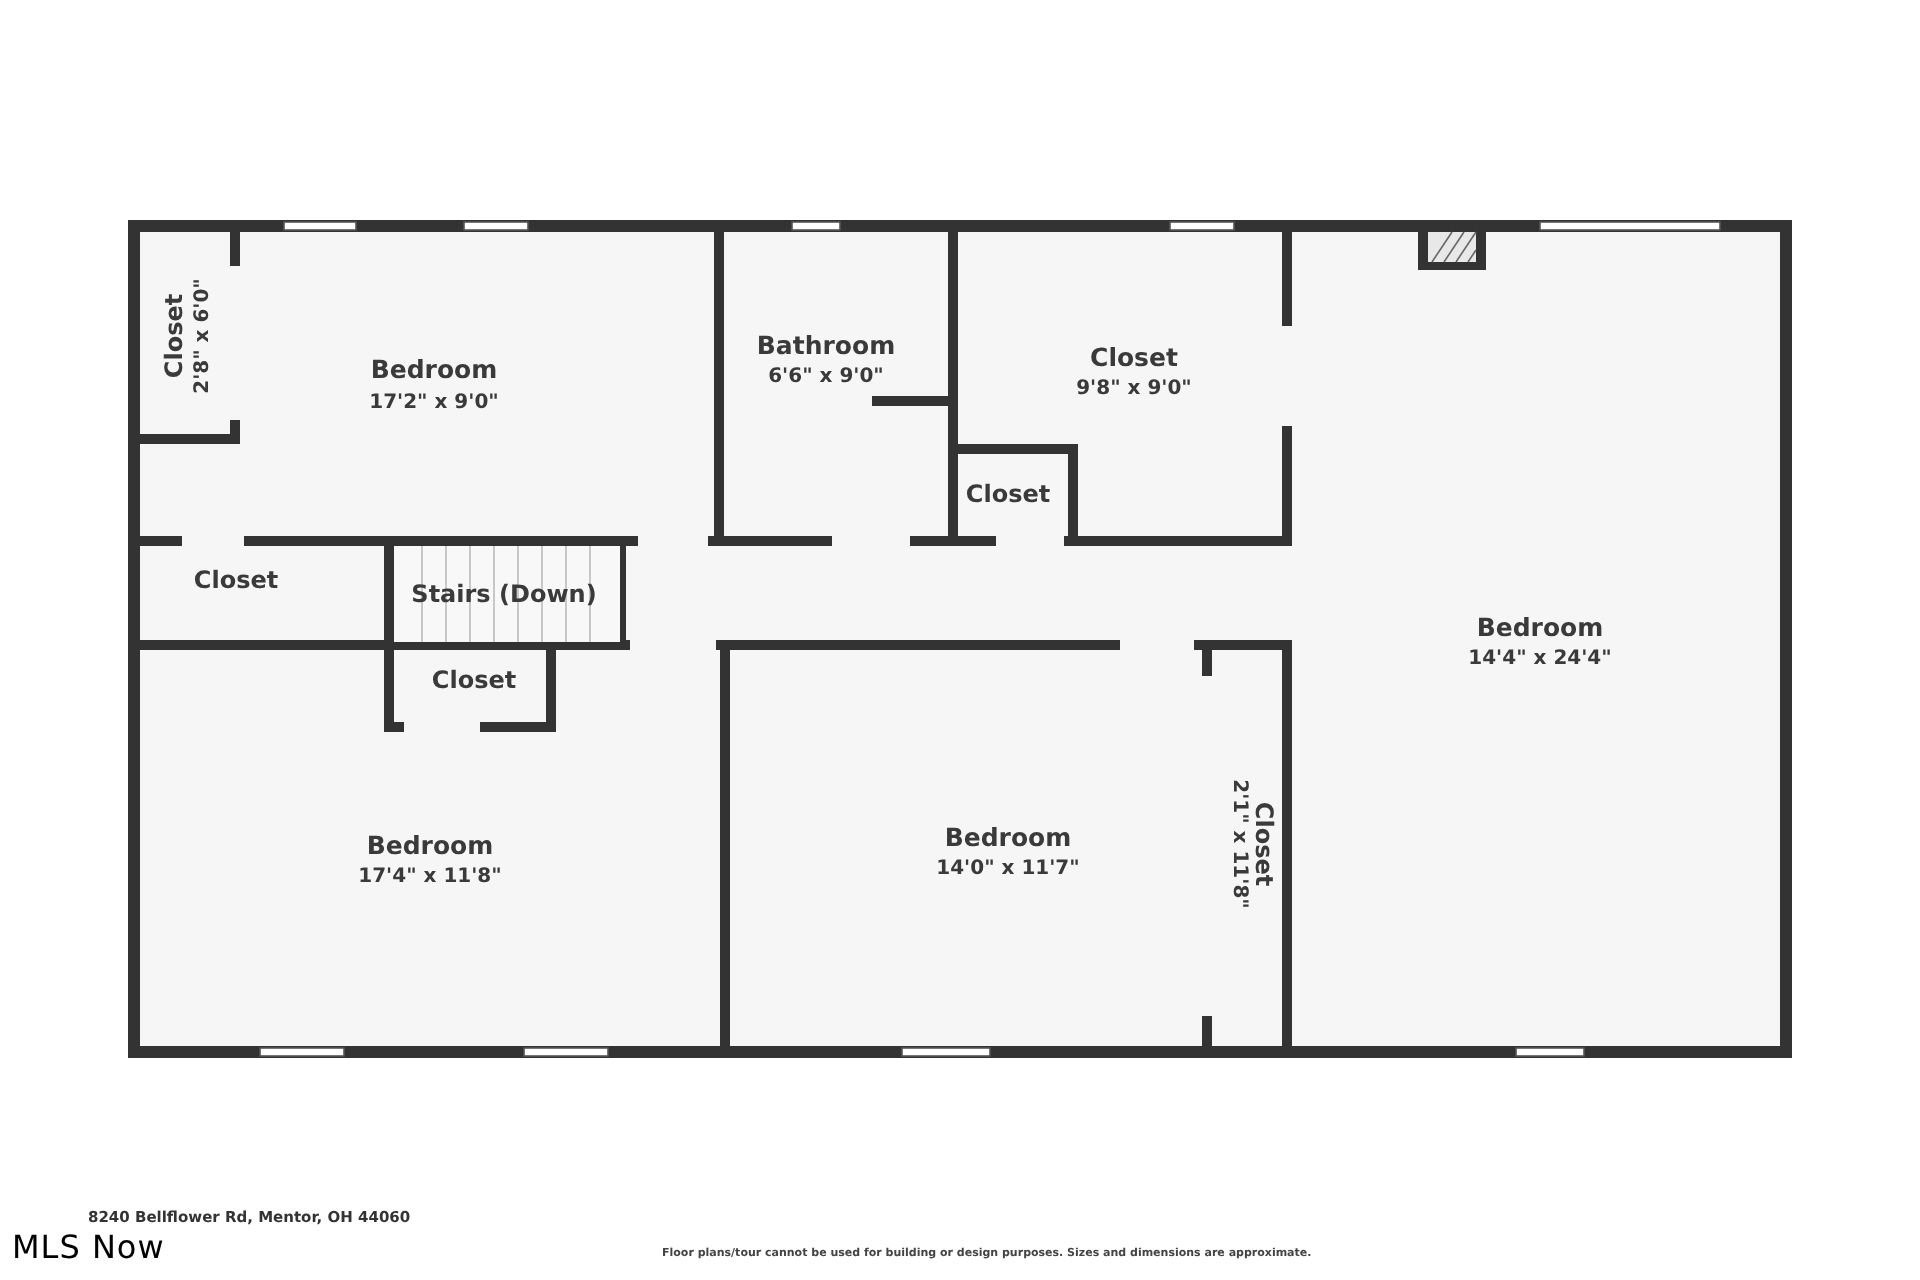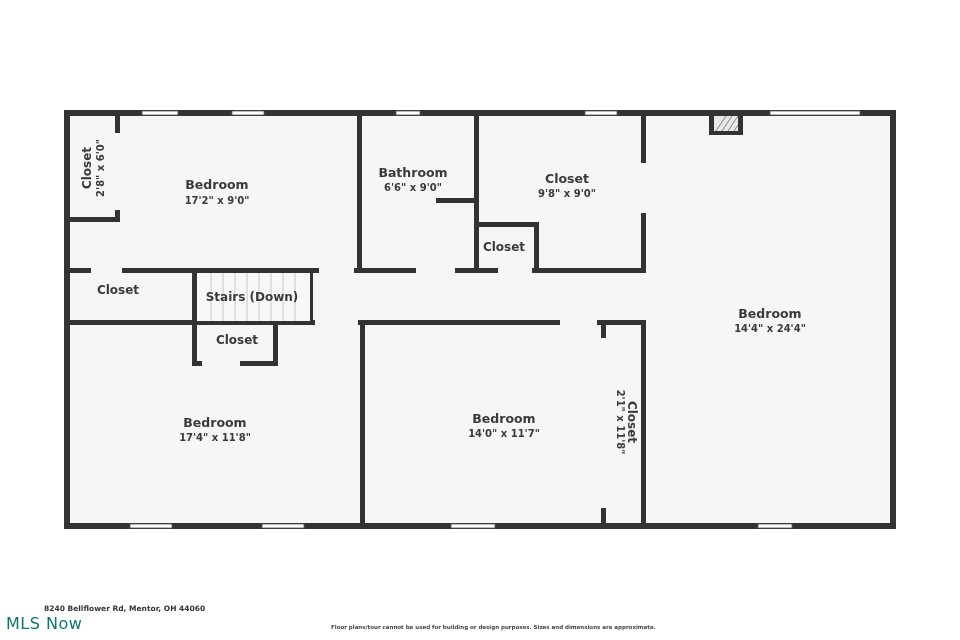--- a/index.html
+++ b/index.html
@@ -7,21 +7,21 @@
   #plan { position: absolute; left: 0; top: 0; }
   .wall { fill: #333333; }
   .floor { fill: #f6f6f6; }
   .win { fill: #ffffff; stroke: #555555; stroke-width: 0.8; }
   .lbl { font-family: "DejaVu Sans", sans-serif; font-weight: bold; fill: #3a3a3a; text-anchor: middle; }
   .name { font-size: 12.5px; }
   .dim { font-size: 10px; }
   .small-name { font-size: 12px; }
   .stair { stroke: #bbbbbb; stroke-width: 0.8; }
   .footer-addr { position: absolute; left: 16px; top: 604px; font-size: 7.5px; font-weight: bold; color: #333; font-family: "DejaVu Sans", sans-serif; padding-left: 28px; }
-  .footer-logo { position: absolute; left: 6px; top: 614px; font-size: 16px; color: #0f766e; font-family: "DejaVu Sans", sans-serif; letter-spacing: 0.5px; }
+  .footer-logo { position: absolute; left: 6px; top: 614px; font-size: 16px; color: #000000; font-family: "DejaVu Sans", sans-serif; letter-spacing: 0.5px; }
   .footer-disc { position: absolute; left: 331px; top: 624px; font-size: 5.5px; font-weight: bold; color: #444; font-family: "DejaVu Sans", sans-serif; }
 </style>
 </head>
 <body>
 
 <svg id="plan" width="960" height="640" viewBox="0 0 960 640">
 
   <rect class="floor" x="66" y="113" width="828" height="413"></rect>
 
   <g>

